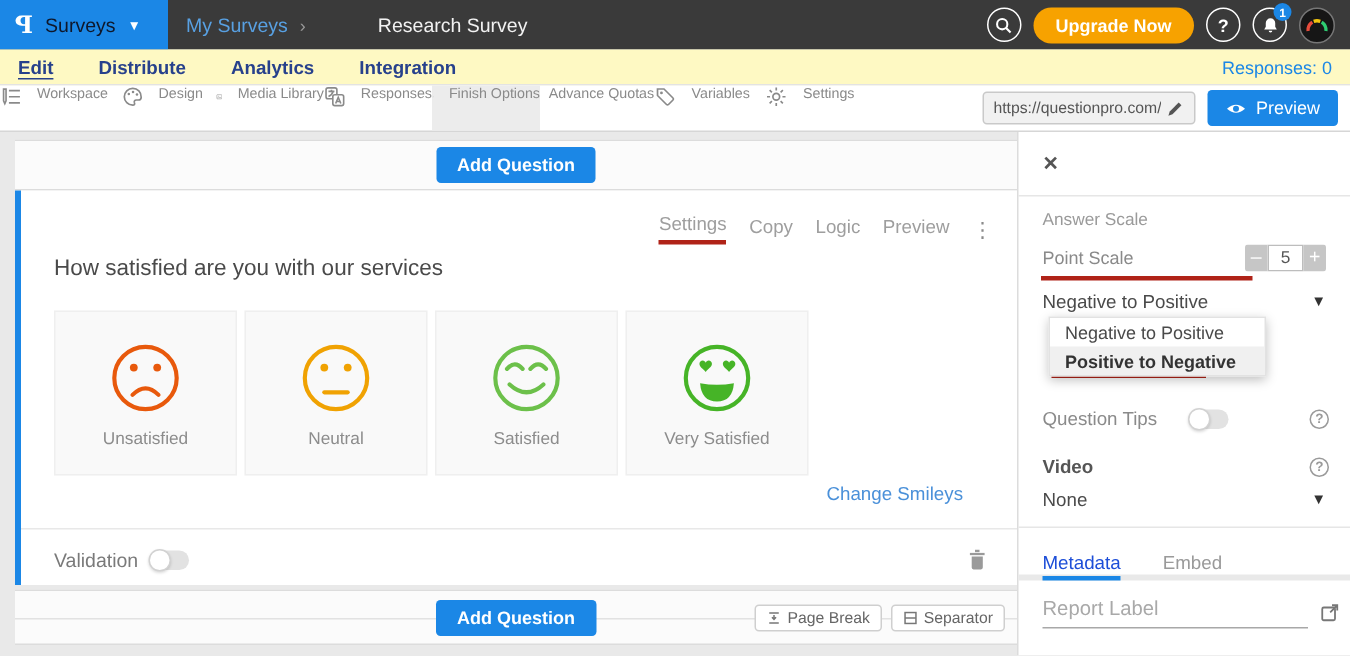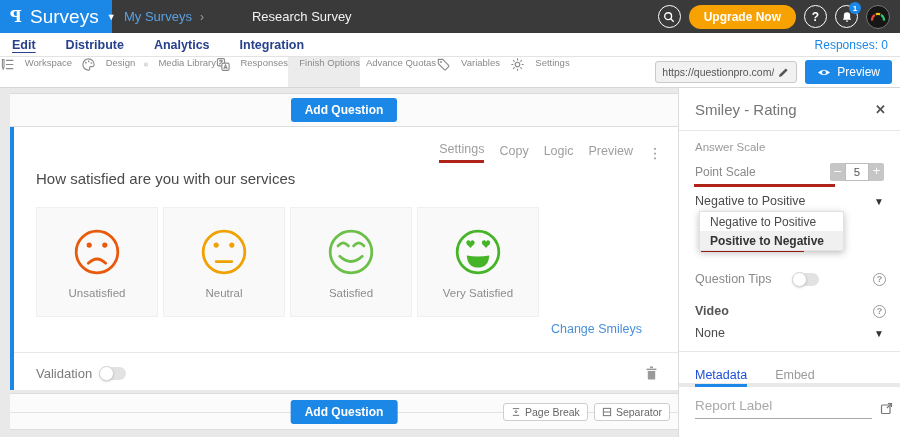--- a/index.html
+++ b/index.html
@@ -4,34 +4,34 @@
 <style>
   * { margin:0; padding:0; box-sizing:border-box; }
   html,body { width:900px; height:437px; }
   body { font-family:"Liberation Sans", sans-serif; background:#e9e9e9; overflow:hidden; }
   .app { position:relative; width:900px; height:437px; background:#e9e9e9; }
 
   
   .topbar { position:absolute; top:0; left:0; width:900px; height:33px; background:#3a3a3a; display:flex; align-items:center; }
   .logo-block { width:112px; height:33px; background:#1b87e6; display:flex; align-items:center; gap:8px; padding:0 10px; cursor:pointer; }
   .logo-glyph { color:#fff; font-weight:bold; font-size:16px; font-family:"DejaVu Serif", serif; transform:scaleX(-1); display:inline-block; }
-  .logo-menu { color:#ffffff; font-size:19px; }
+  .logo-menu { color:#0f172a; font-size:13px; }
   .logo-caret { color:#fff; font-size:9px; margin-top:1px; }
   .breadcrumb { display:flex; align-items:center; gap:8px; margin-left:12px; font-size:13px; }
   .crumb-parent { color:#58a0e2; cursor:pointer; }
   .crumb-sep { color:#9a9a9a; font-size:12px; }
   .crumb-current { color:#f2f2f2;margin-left:40px; }
   .topbar-right { margin-left:auto; display:flex; align-items:center; gap:8px; padding-right:10px; }
   .ring-icon { width:23px; height:23px; border:1.5px solid #fff; border-radius:50%; display:flex; align-items:center; justify-content:center; color:#fff; font-size:12px; font-weight:bold; cursor:pointer; position:relative; }
   .upgrade-btn { background:#f7a200; color:#fff; border:none; border-radius:13px; height:24px; padding:0 15px; font-size:12px; font-weight:bold; font-family:inherit; cursor:pointer; }
   .badge { position:absolute; top:-4px; right:-4px; background:#1b87e6; color:#fff; width:12px; height:12px; border-radius:50%; font-size:8px; font-weight:bold; display:flex; align-items:center; justify-content:center; }
   .avatar { width:24px; height:24px; border-radius:50%; background:#161616; border:1px solid #777; overflow:hidden; display:flex; align-items:center; justify-content:center; cursor:pointer; }
 
   
-  .navrow { position:absolute; top:33px; left:0; width:900px; height:24px; background:#ffffff; border-bottom:1px solid #e3e3e3; display:flex; align-items:center; padding:0 12px; }
+  .navrow { position:absolute; top:33px; left:0; width:900px; height:24px; background:#fef9c3; border-bottom:1px solid #e3e3e3; display:flex; align-items:center; padding:0 12px; }
   .nav-item { font-size:12.5px; font-weight:bold; color:#27418c; margin-right:30px; cursor:pointer; }
   .nav-item.active { text-decoration:underline; text-underline-offset:3px; }
   .responses { margin-left:auto; font-size:12px; color:#1b87e6; }
 
   
   .toolbar { position:absolute; top:57px; left:0; width:900px; height:31px; background:#fff; border-bottom:1px solid #d6d6d6; display:flex; align-items:stretch; }
   .tool-item { width:72px; display:flex; align-items:flex-start; justify-content:center; gap:10px; cursor:pointer; }
   .tool-item.active { background:#ececec; }
   .tool-item svg { stroke:#8a8a8a; fill:none; stroke-width:1.2; }
   .tool-label { font-size:9.5px; color:#8a8a8a; white-space:nowrap; }
@@ -328,21 +328,20 @@
               <path d="M1.5 5.5h8"></path>
             </svg>
           <span>Separator</span>
         </button>
       </div>
     </div>
   </div>
 
   <div class="panel">
     <div class="panel-title-row">
-      <span class="panel-title">Smiley - Rating</span>
       <span class="close-x">✕</span>
     </div>
     <div class="p-div1"></div>
 
     <div class="answer-scale">Answer Scale</div>
 
     <div class="point-row">
       <span class="point-label">Point Scale</span>
       <span class="stepper">
         <span class="step-btn">–</span>

